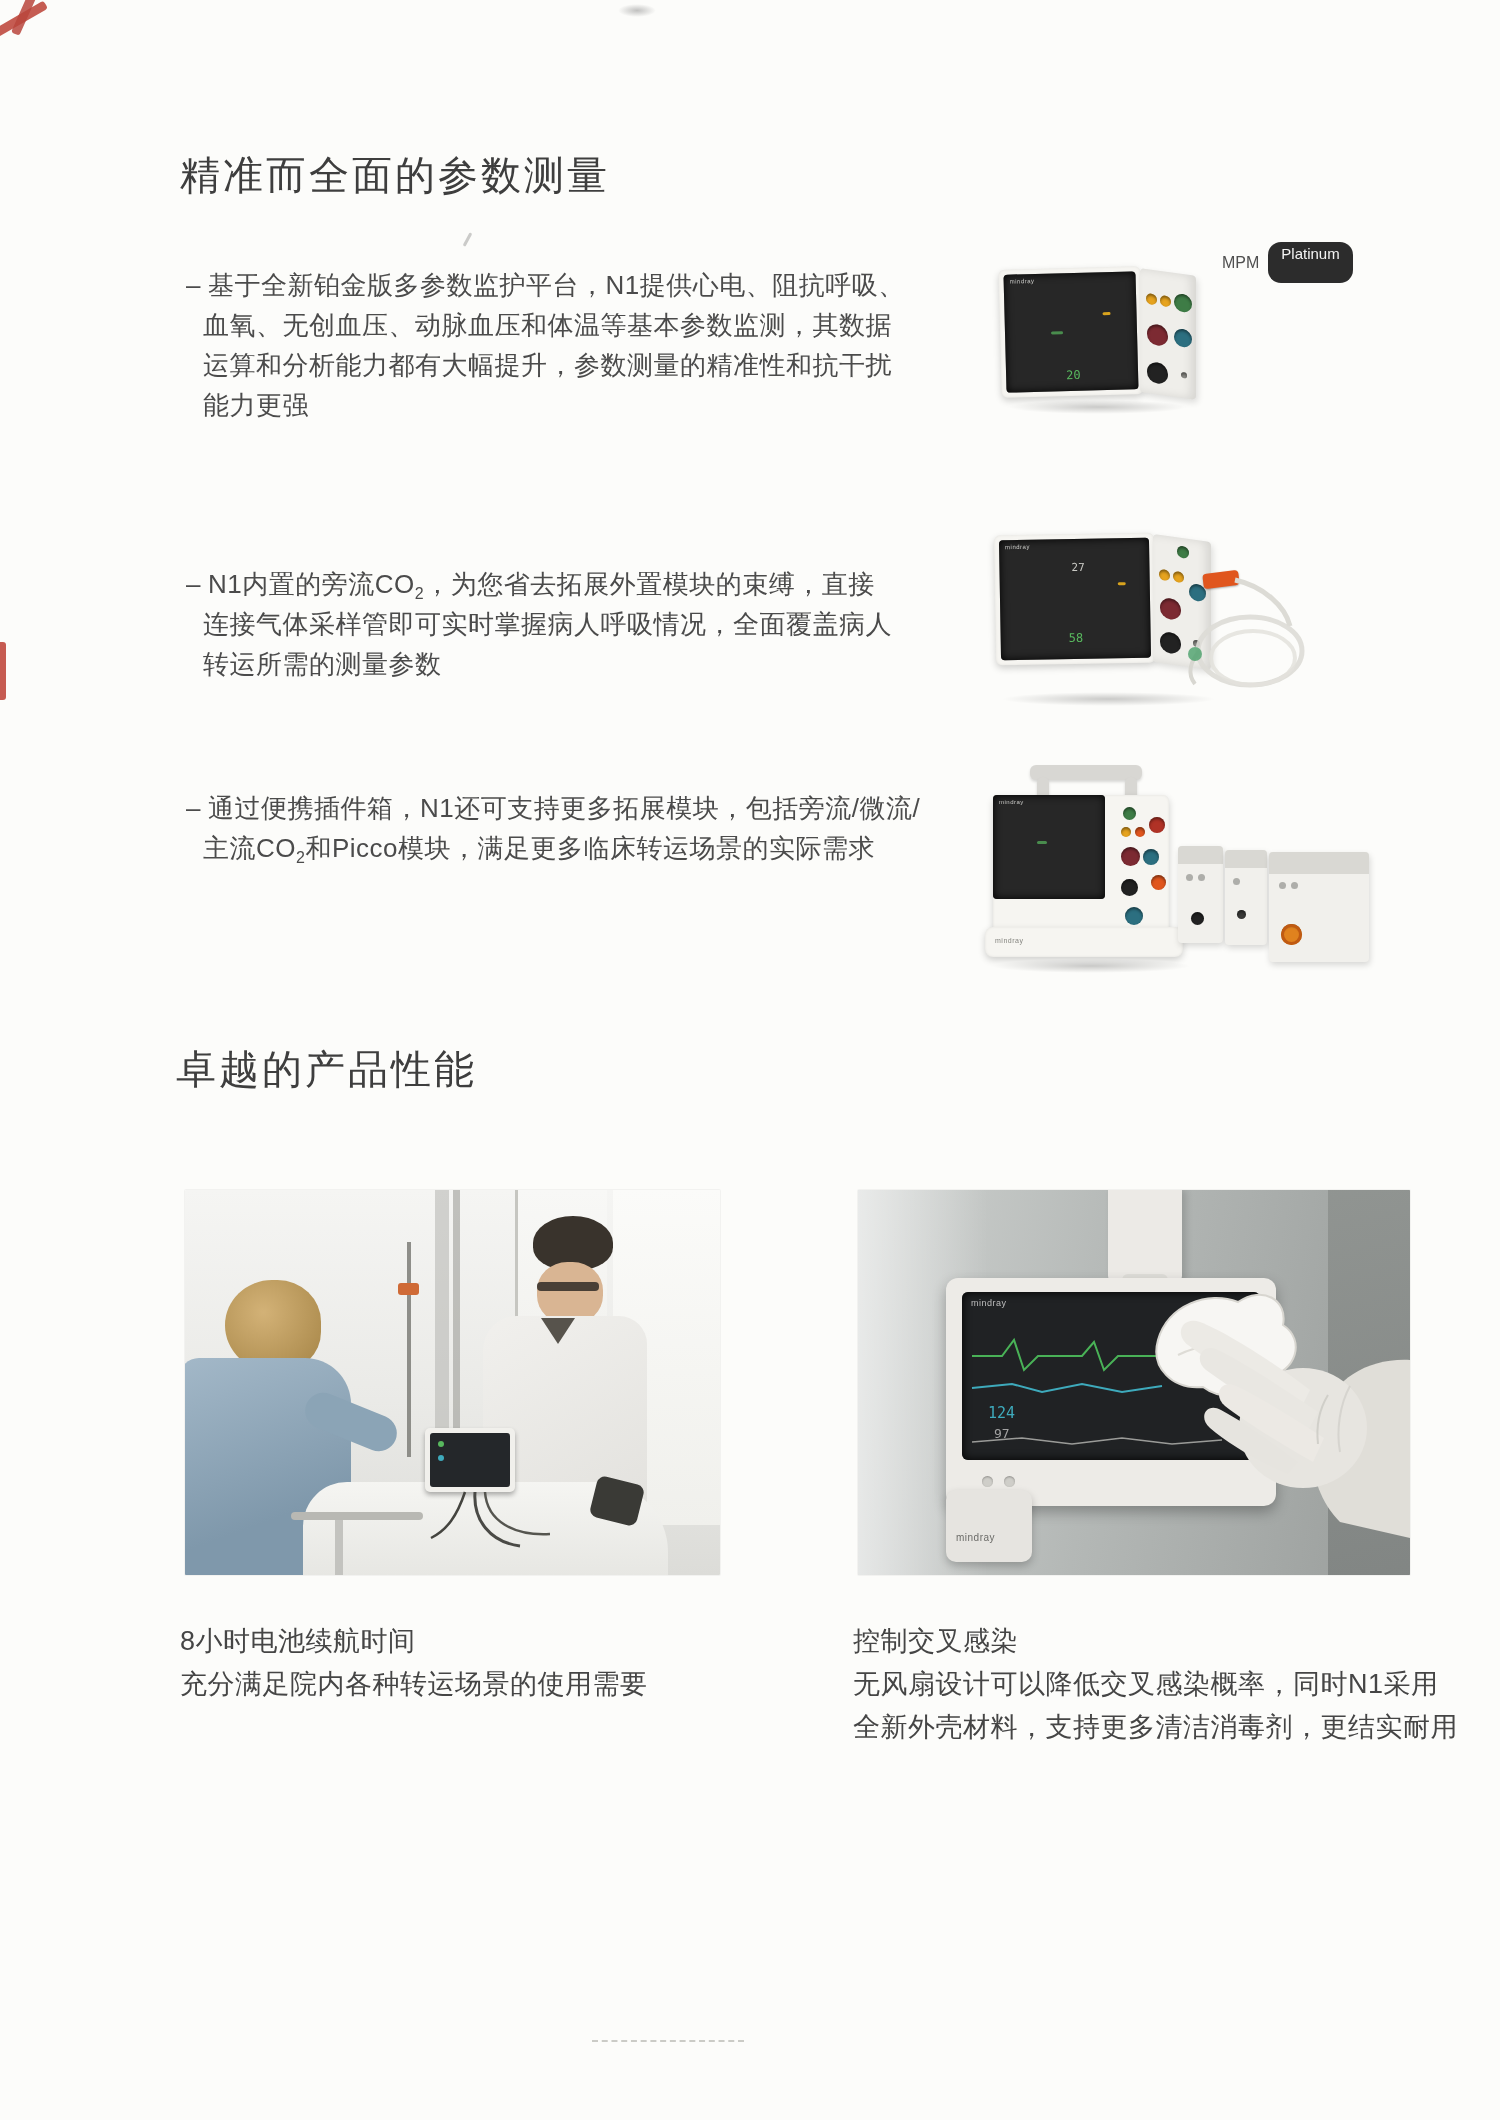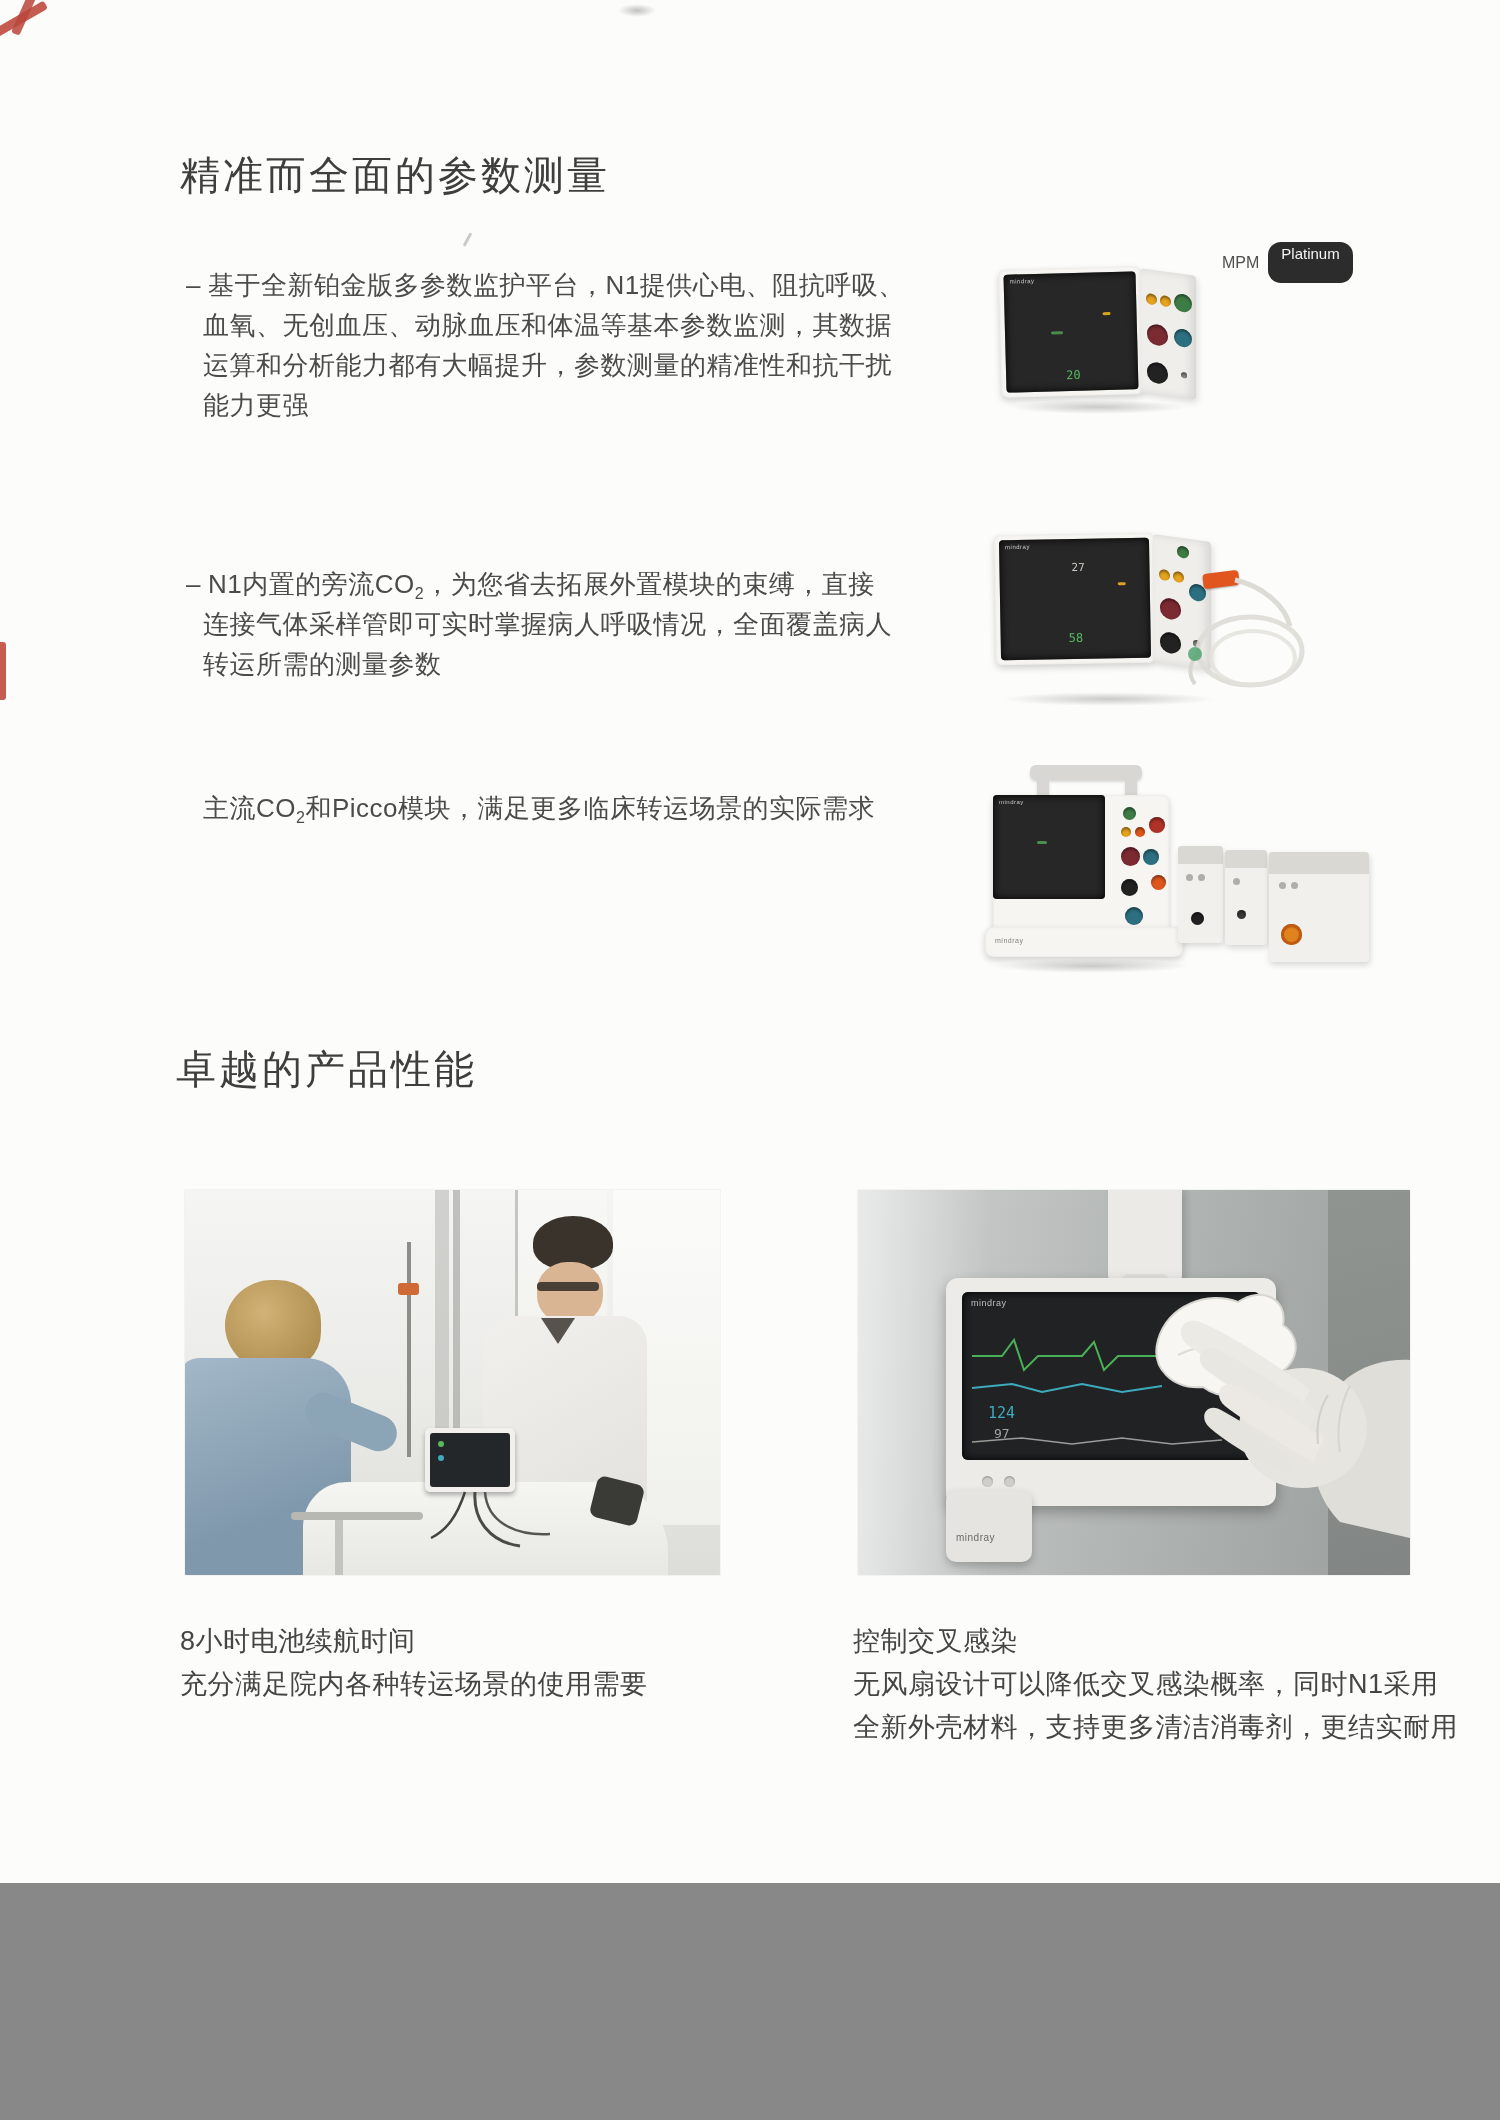--- a/index.html
+++ b/index.html
@@ -1,18 +1,18 @@
 <!DOCTYPE html>
 <html><head>
 <meta charset="utf-8">
 <style>
   * { margin:0; padding:0; box-sizing:border-box; }
   html,body { background:#888; }
   .page {
-    position:relative; width:1500px; height:1883px; margin:0 auto;
+    position:relative; width:1500px; height:2120px; margin:0 auto;
     background:#fcfcfa; overflow:hidden;
     font-family:"Liberation Sans", sans-serif; color:#4b4b4b;
   }
   
   .corner-stroke-a { position:absolute; left:-14px; top:16px; width:64px; height:9px;
     background:#bf4a3f; transform:rotate(-30deg); border-radius:3px; opacity:.9; }
   .corner-stroke-b { position:absolute; left:20px; top:-10px; width:9px; height:46px;
     background:#b8453c; transform:rotate(24deg); border-radius:3px; opacity:.85; }
   .edge-mark { position:absolute; left:0; top:642px; width:6px; height:58px;
     background:#c0493e; border-radius:0 3px 3px 0; opacity:.9; }
@@ -154,20 +154,21 @@
     <div class="line cont">能力更强</div>
   </div>
 
   <div class="bullet" id="bullet-2">
     <div class="line"><span class="dash">–</span><span>N1内置的旁流CO</span><sub>2</sub><span>，为您省去拓展外置模块的束缚，直接</span></div>
     <div class="line cont">连接气体采样管即可实时掌握病人呼吸情况，全面覆盖病人</div>
     <div class="line cont">转运所需的测量参数</div>
   </div>
 
   <div class="bullet" id="bullet-3">
+    <div class="line"><span class="dash">–</span><span>通过便携插件箱，N1还可支持更多拓展模块，包括旁流/微流/</span></div>
     <div class="line cont"><span>主流CO</span><sub>2</sub><span>和Picco模块，满足更多临床转运场景的实际需求</span></div>
   </div>
 
   <div class="dev" id="device-1">
     <div class="d-shadow" style="left:8px; width:180px;"></div>
     <div class="d-front" style="left:0; top:6px; width:142px; height:128px; transform:rotate(-1.5deg);">
       <div class="d-screen">
         <span class="micro-brand">mindray</span>
         <span class="scr-num" style="left:60px; top:95px; font-size:12px;">20</span>
         <span class="scr-dash" style="left:98px; top:40px; width:8px; background:#d8a31e;"></span>

